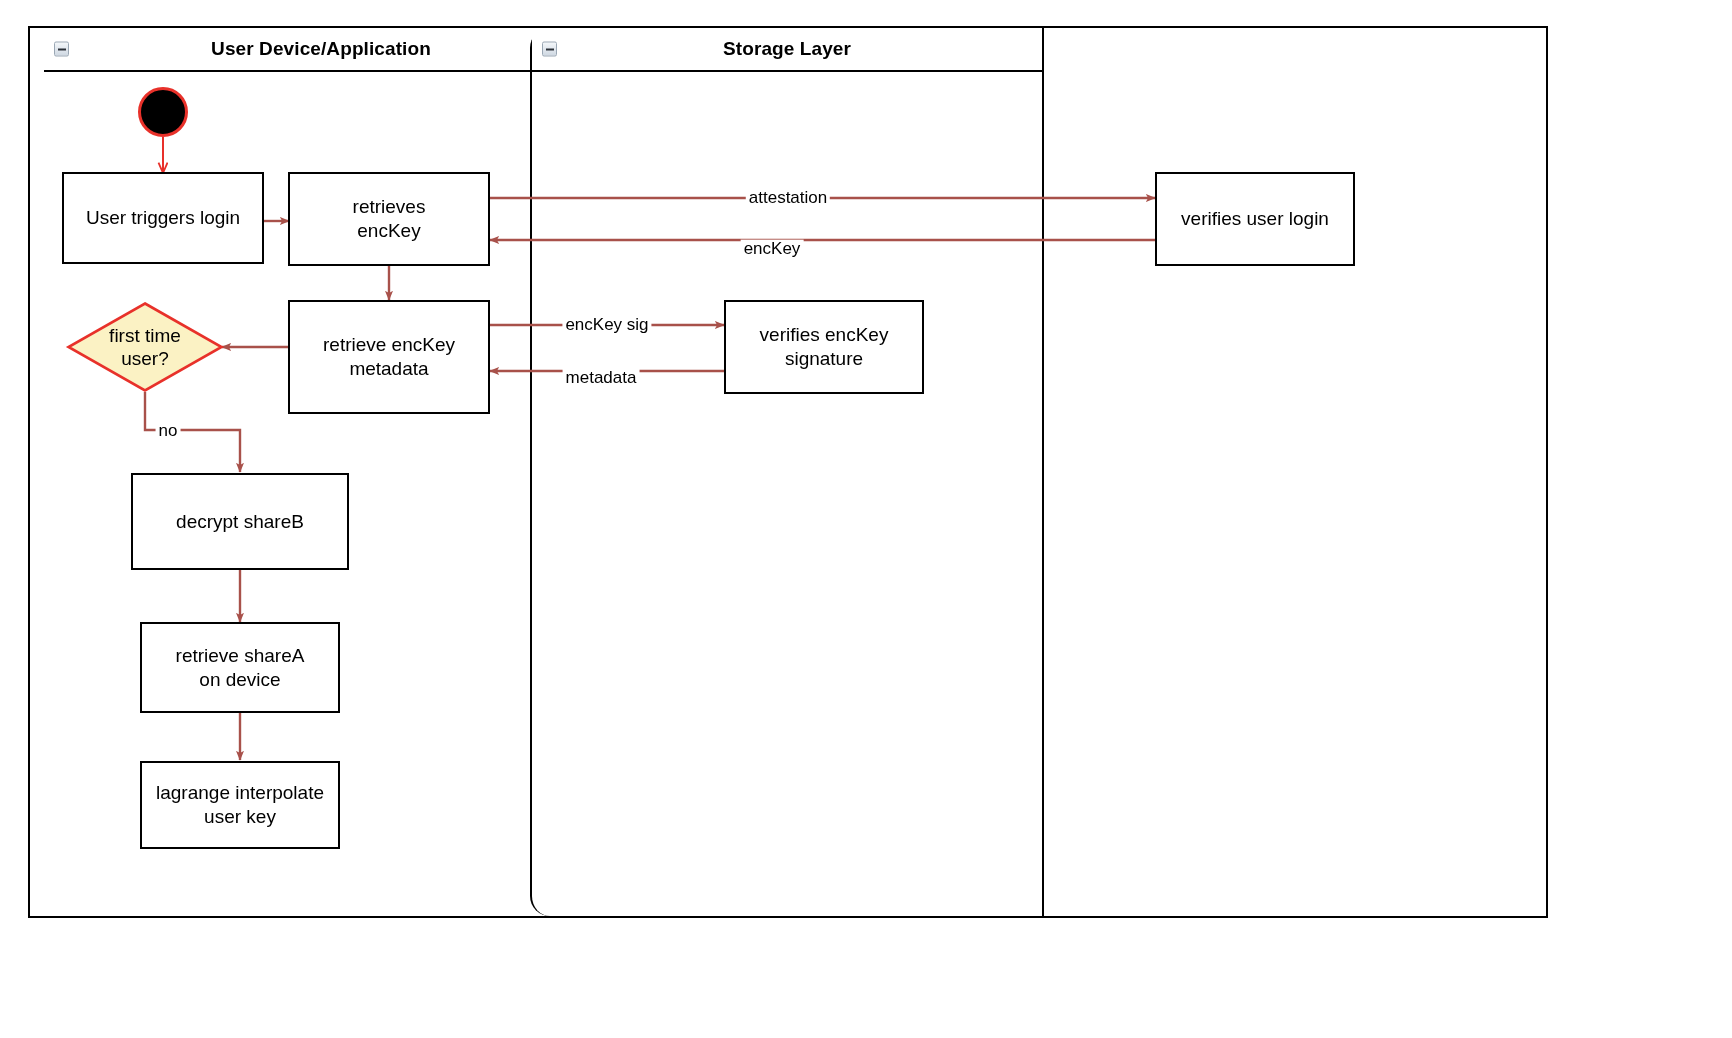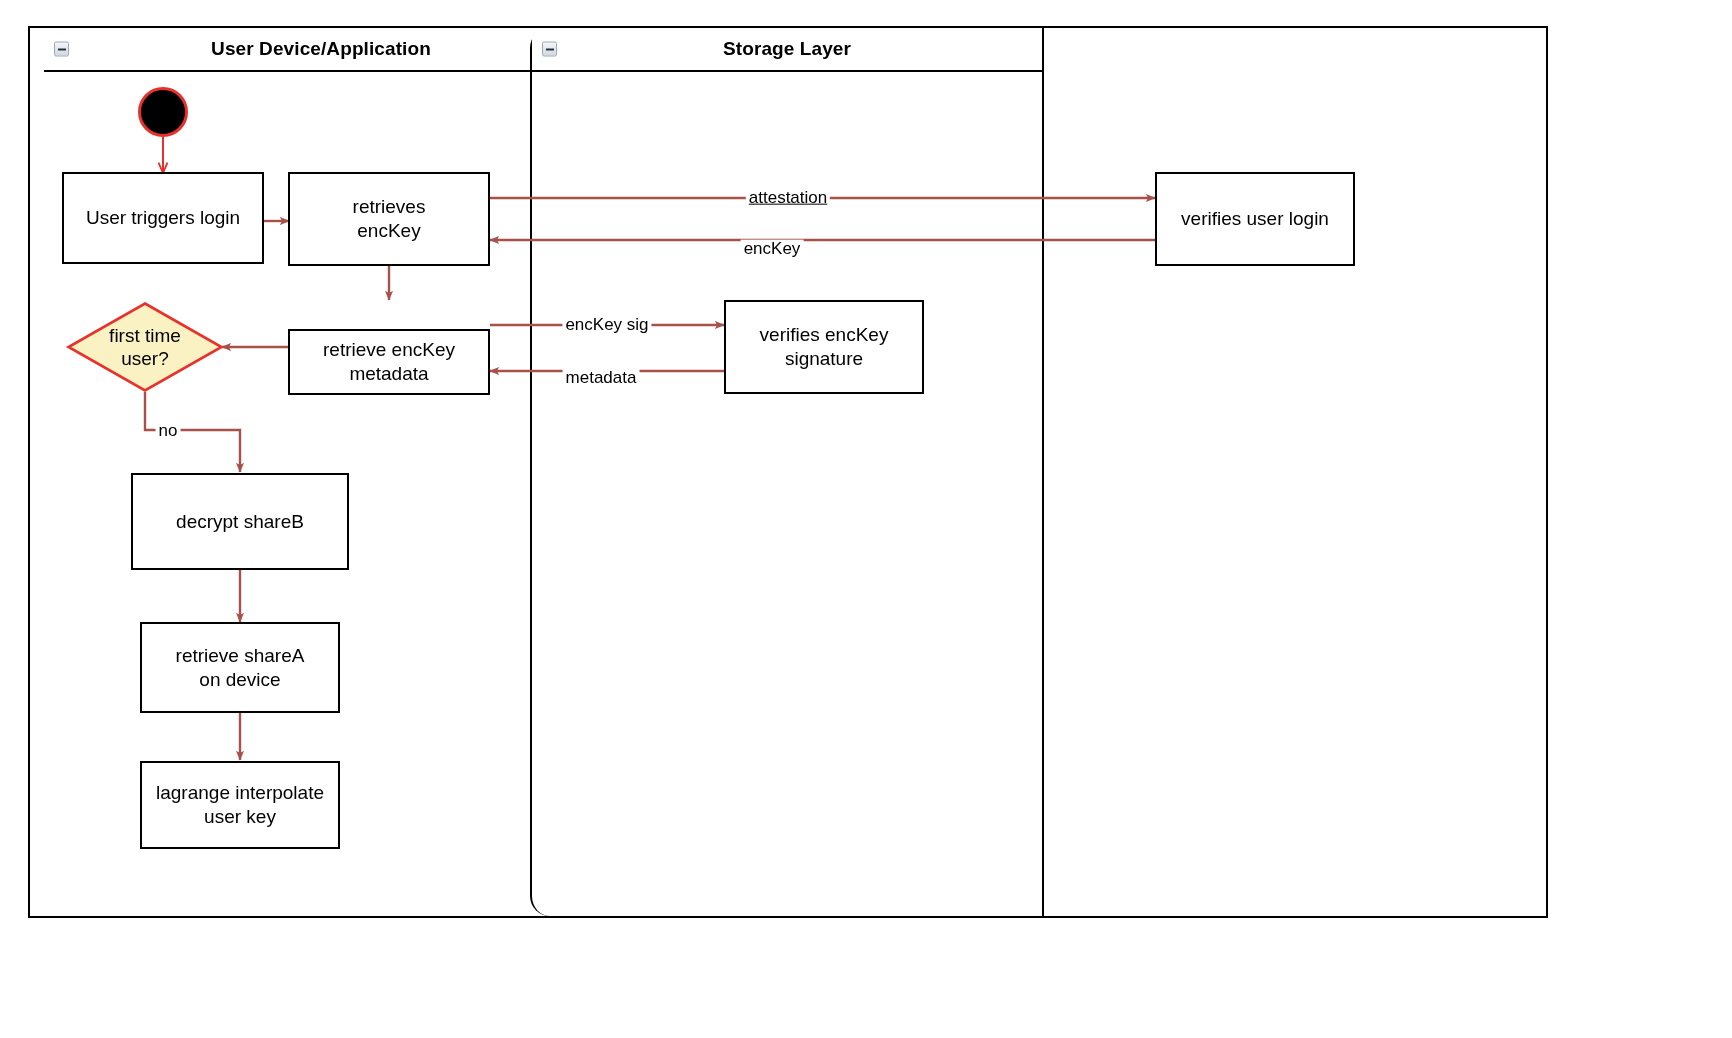--- a/index.html
+++ b/index.html
@@ -210,38 +210,38 @@
 
     <line x1="289" y1="347" x2="222" y2="347" stroke="#a8514a" stroke-width="2.4" marker-end="url(#arrow-brick)"></line>
 
     <path d="M145,392 L145,430 L240,430 L240,472" fill="none" stroke="#a8514a" stroke-width="2.4" marker-end="url(#arrow-brick)"></path>
 
     <line x1="240" y1="570" x2="240" y2="622" stroke="#a8514a" stroke-width="2.4" marker-end="url(#arrow-brick)"></line>
 
     <line x1="240" y1="713" x2="240" y2="760" stroke="#a8514a" stroke-width="2.4" marker-end="url(#arrow-brick)"></line>
   </svg>
 
-  <div class="edge-label" style="left:788px; top:198px;text-decoration:underline;">attestation</div>
+  <div class="edge-label" style="left:788px; top:198px;">attestation</div>
 
   <div class="edge-label" style="left:772px; top:249px;">encKey</div>
 
   <div class="edge-label" style="left:607px; top:325px;">encKey sig</div>
 
   <div class="edge-label" style="left:601px; top:378px;">metadata</div>
 
   <div class="edge-label" style="left:168px; top:431px;">no</div>
 
   <div class="start-node" style="left:138px; top:87px; width:50px; height:50px;"></div>
 
   <div class="node" style="left:62px; top:172px; width:202px; height:92px;">User triggers login</div>
 
   <div class="node" style="left:288px; top:172px; width:202px; height:94px;">retrieves
 encKey</div>
 
-  <div class="node" style="left:288px; top:300px; width:202px; height:66px;margin-top:29px;">retrieve encKey
+  <div class="node" style="left:288px; top:300px; width:202px; height:114px;">retrieve encKey
 metadata</div>
 
   <div class="decision" style="left:67px; top:302px; width:156px; height:90px;">
     <svg width="156" height="90" viewBox="0 0 156 90" xmlns="http://www.w3.org/2000/svg">
       <polygon points="78,1.5 154.5,45 78,88.5 1.5,45" fill="#fbf2c4" stroke="#e8312a" stroke-width="2.6"></polygon>
     </svg>
     <div class="decision-label">first time
 user?</div>
   </div>
 

